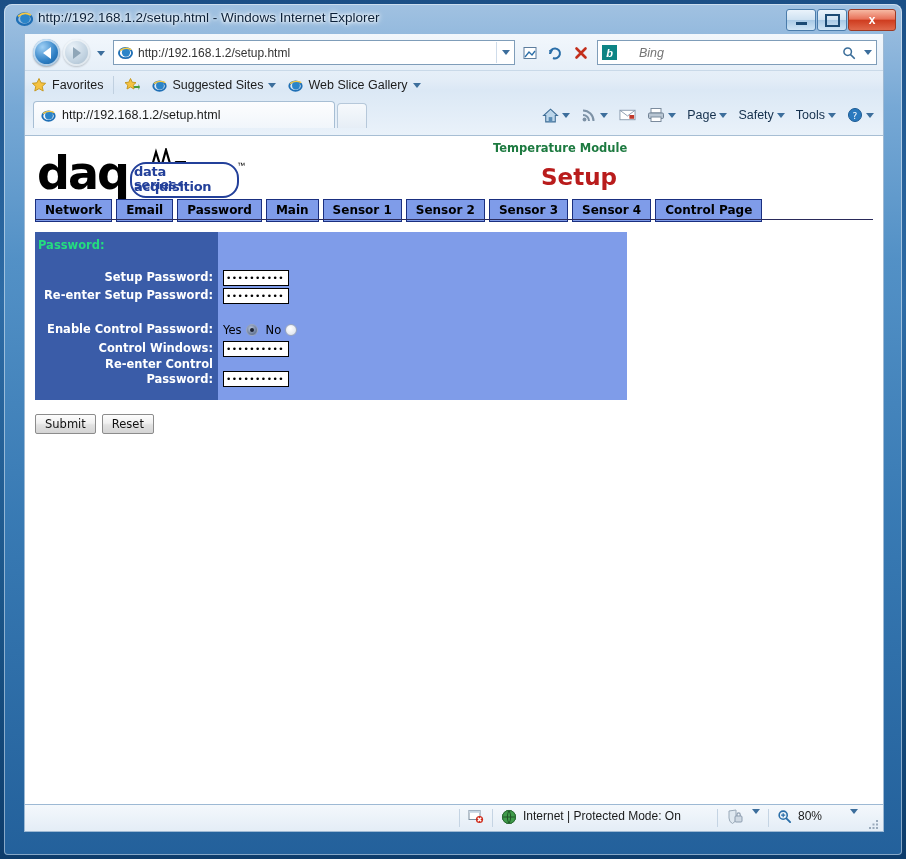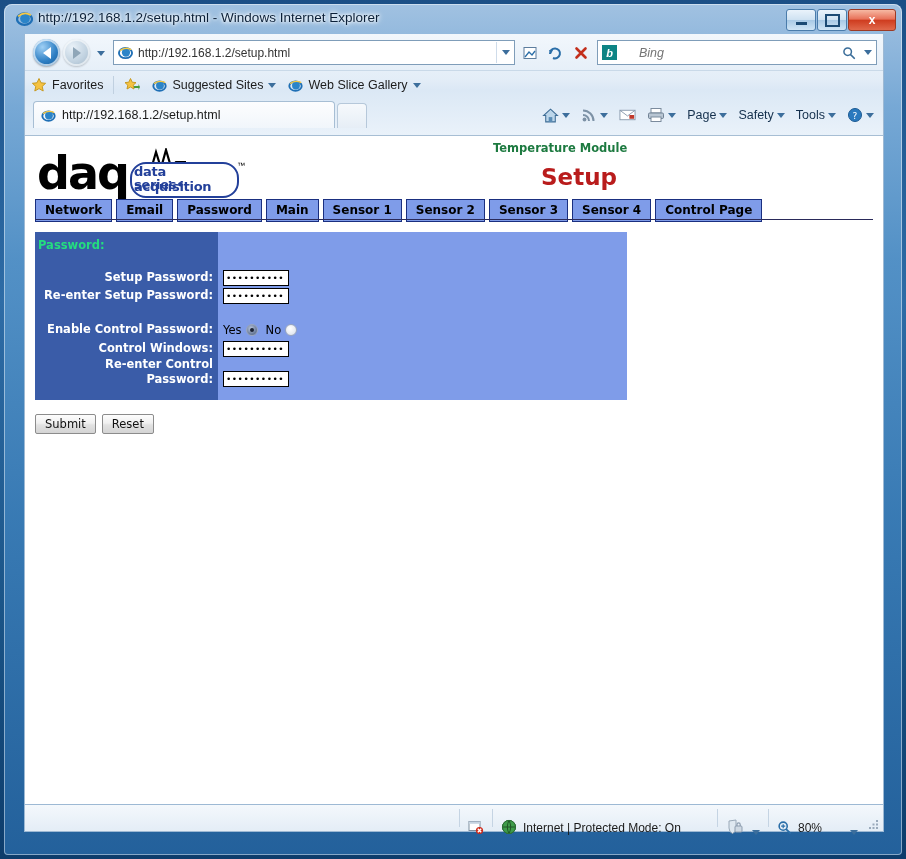--- a/index.html
+++ b/index.html
@@ -307,21 +307,21 @@
   
   #statusbar {
     position: absolute; left: 20px; top: 800px;
     width: 858px; height: 26px;
     background: linear-gradient(180deg,#f4f8fc 0%,#e4edf6 100%);
     border: 1px solid #9db9d4;
     display: flex; align-items: center;
     font-size: 12px; color: #1a1a1a;
   }
   .sb-sep { width: 1px; height: 18px; background: #c5d4e3; }
-  .sb-cell { display: flex; align-items: flex-end; gap: 6px; padding: 0 8px; height: 100%; margin-top: 7px; }
+  .sb-cell { display: flex; align-items: flex-start; gap: 6px; padding: 0 8px; height: 100%; margin-top: 7px; }
   #sb-left { width: 418px; }
   #sb-zone { flex: 1; }
   #sb-resize {
     width: 14px; height: 14px; margin-right: 3px; align-self: flex-end;
   }
 </style>
 </head>
 <body>
 
 <div id="window">

